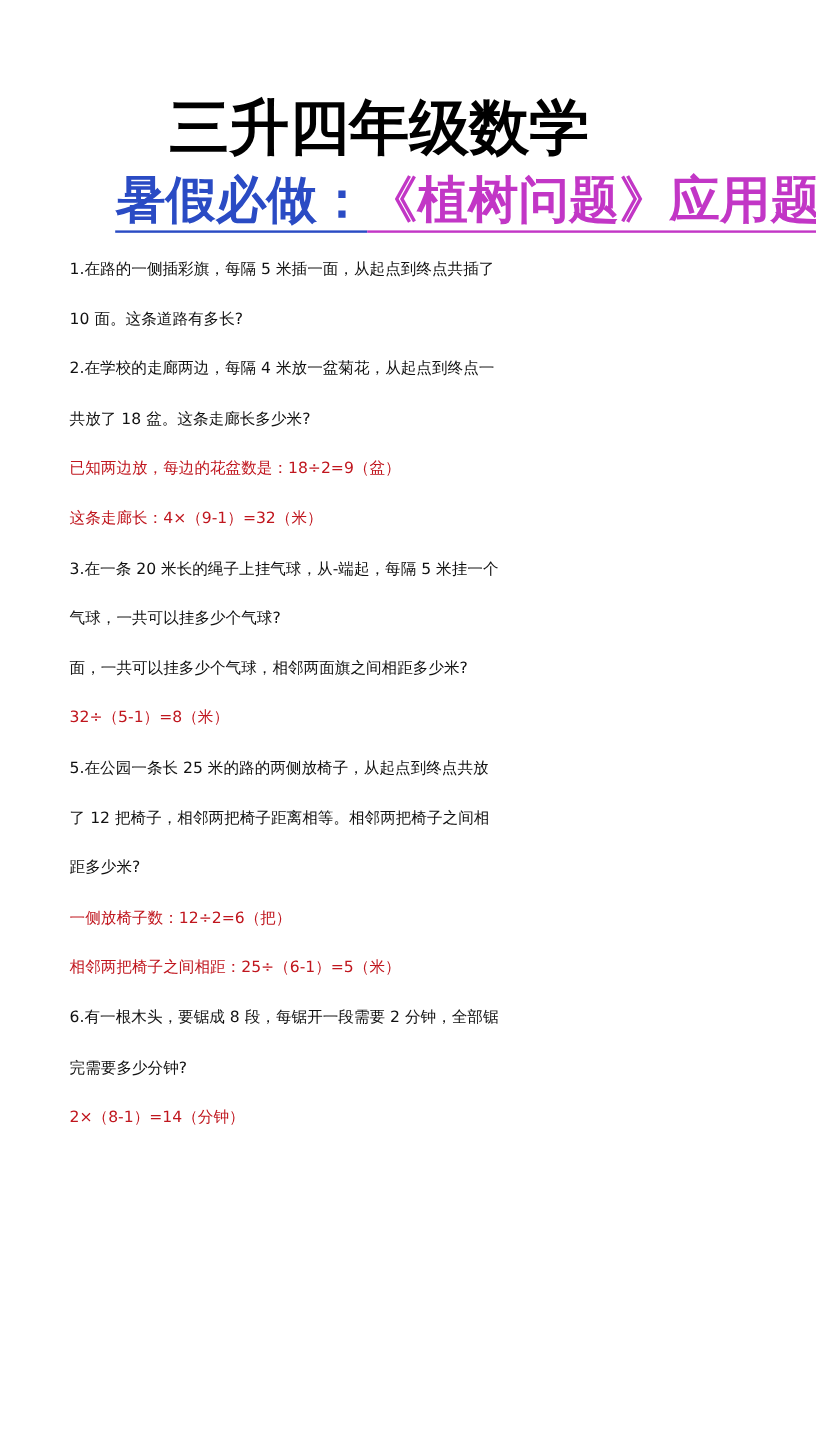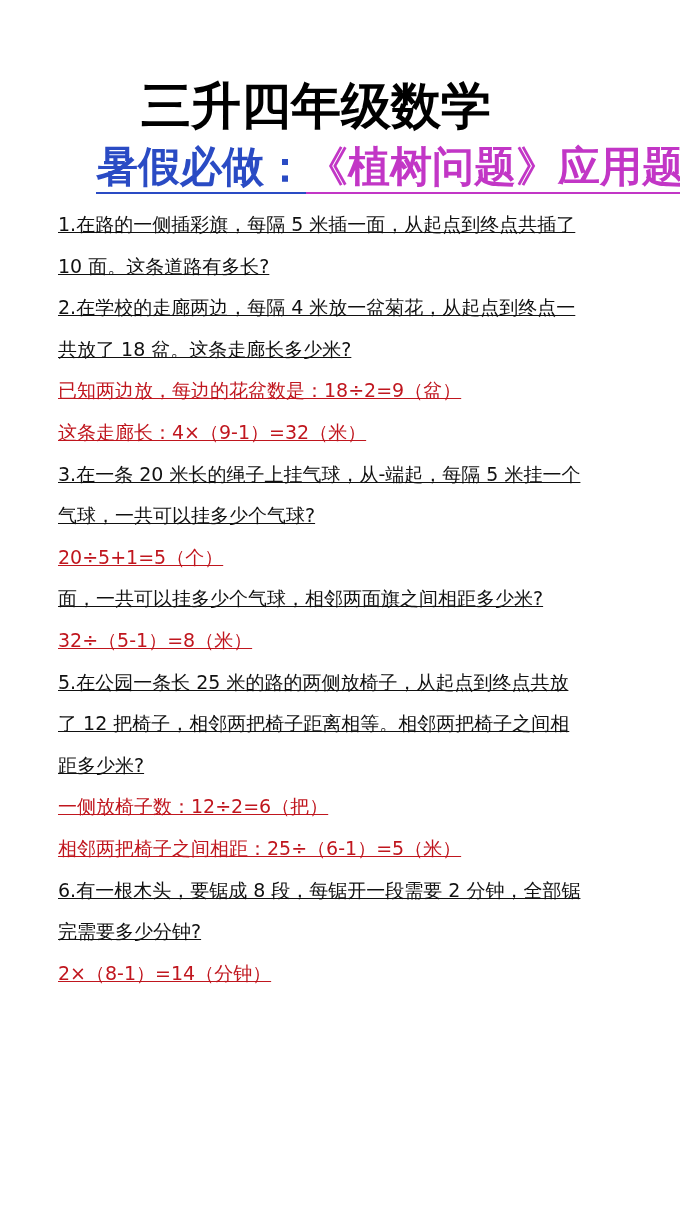--- a/index.html
+++ b/index.html
@@ -48,25 +48,24 @@
       border-bottom: 2px solid #c236c6;
       padding-bottom: 1px;
     }
     .content {
       position: absolute;
       left: 58px;
       top: 204px;
       width: 570px;
     }
     .line {
-      font-size: 19px;
+      font-size: 13px;
       line-height: 41.6px;
       white-space: nowrap;
       margin: 0;
-      text-decoration: underline;
     }
     .q {
       color: #111111;
     }
     .a {
       color: #c0161e;
     }
   </style>
 </head>
 <body>
@@ -87,21 +86,20 @@
   <div>
     <p class="line q">2.在学校的走廊两边，每隔 4 米放一盆菊花，从起点到终点一</p>
     <p class="line q">共放了 18 盆。这条走廊长多少米?</p>
     <p class="line a">已知两边放，每边的花盆数是：18÷2=9（盆）</p>
     <p class="line a">这条走廊长：4×（9-1）=32（米）</p>
   </div>
 
   <div>
     <p class="line q">3.在一条 20 米长的绳子上挂气球，从-端起，每隔 5 米挂一个</p>
     <p class="line q">气球，一共可以挂多少个气球?</p>
-    <p class="line a">20÷5+1=5（个）</p>
   </div>
 
   <div>
     <p class="line q">面，一共可以挂多少个气球，相邻两面旗之间相距多少米?</p>
     <p class="line a">32÷（5-1）=8（米）</p>
   </div>
 
   <div>
     <p class="line q">5.在公园一条长 25 米的路的两侧放椅子，从起点到终点共放</p>
     <p class="line q">了 12 把椅子，相邻两把椅子距离相等。相邻两把椅子之间相</p>

